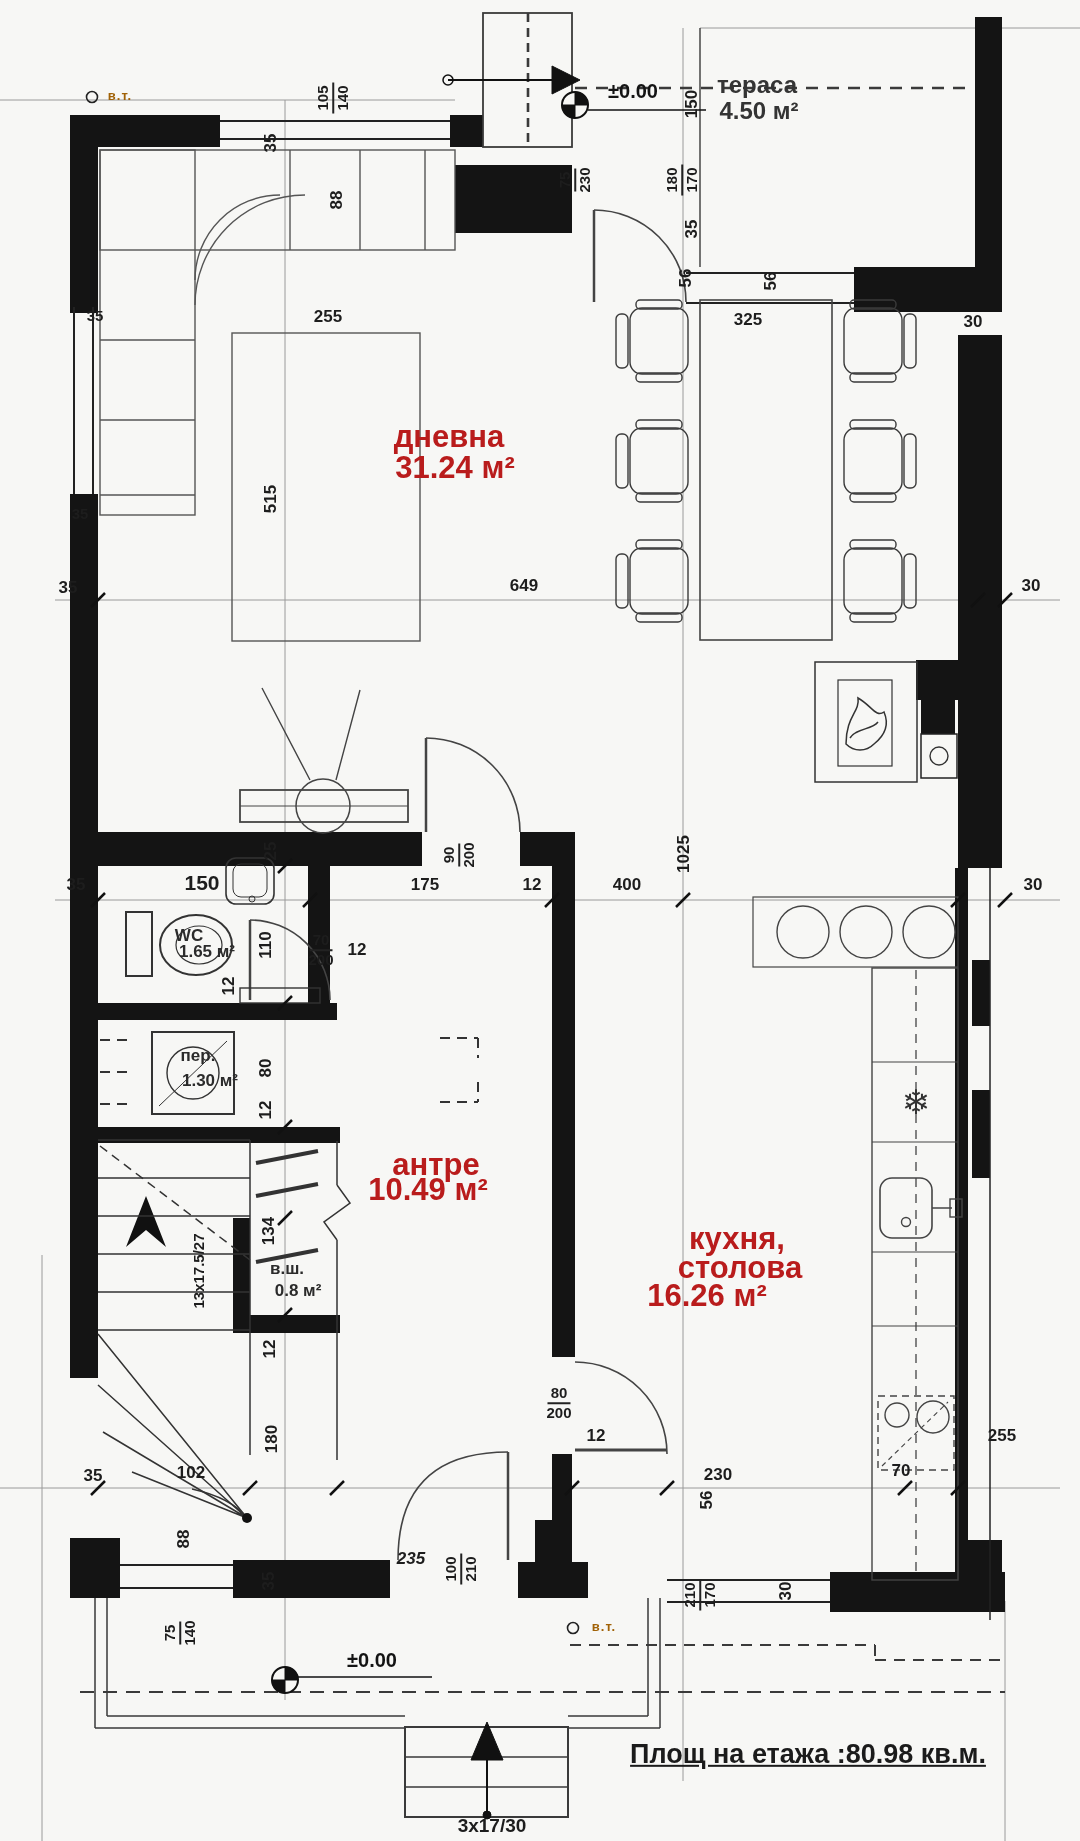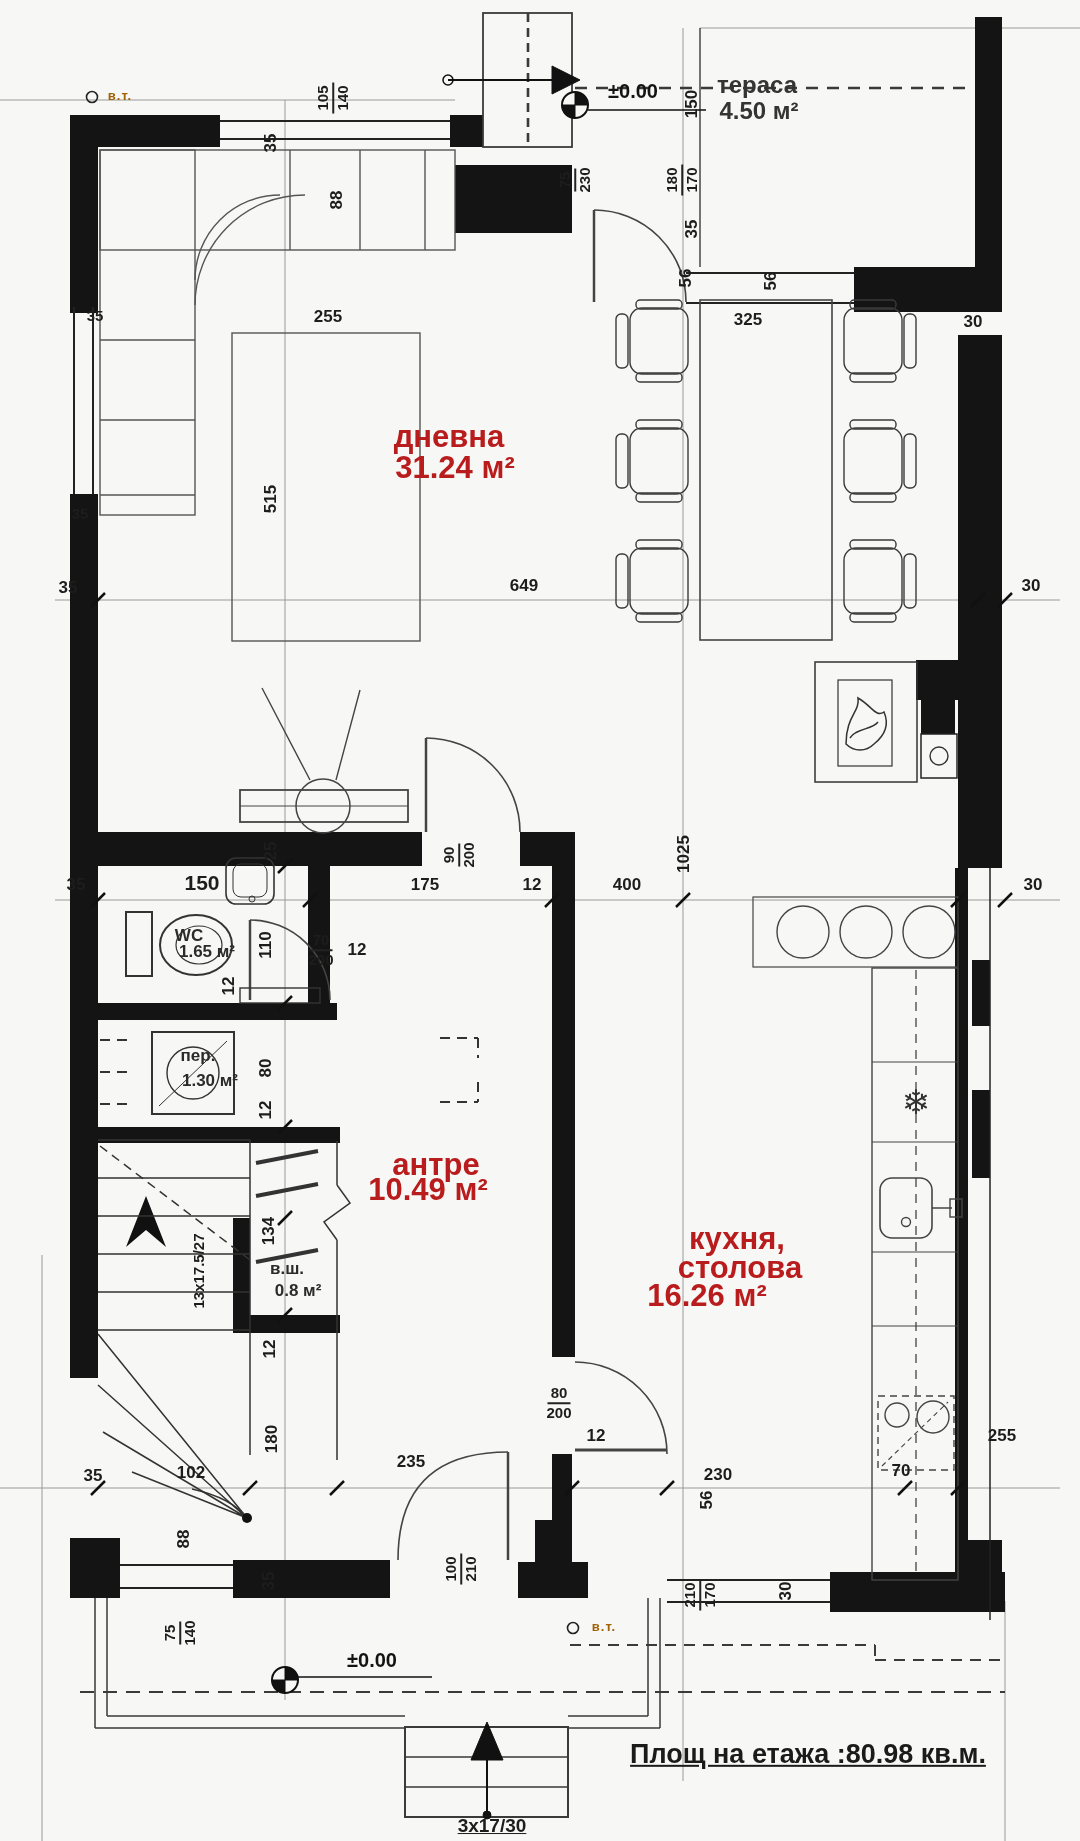--- a/index.html
+++ b/index.html
@@ -351,21 +351,21 @@
   <div class="lbl room" style="left:436px;top:1165px;">антре</div>
   <div class="lbl room" style="left:428px;top:1190px;">10.49 м²</div>
   <div class="lbl room" style="left:737px;top:1239px;">кухня,</div>
   <div class="lbl room" style="left:740px;top:1268px;">столова</div>
   <div class="lbl room" style="left:707px;top:1296px;text-align:right;">16.26 м²</div>
   <div class="lbl snow" style="left:916px;top:1103px;">❄</div>
 
   <div class="lbl dim rot" style="left:272px;top:1439px;">180</div>
   <div class="lbl dim" style="left:93px;top:1476px;">35</div>
   <div class="lbl dim" style="left:191px;top:1473px;">102</div>
-  <div class="lbl dim" style="left:411px;top:1462px;">235</div>
+  <div class="lbl dim" style="left:411px;top:1559px;font-style:italic;">235</div>
   <div class="lbl dim" style="left:718px;top:1475px;">230</div>
   <div class="lbl dim rot" style="left:707px;top:1500px;">56</div>
   <div class="lbl dim" style="left:901px;top:1471px;">70</div>
   <div class="lbl dim" style="left:1002px;top:1436px;">255</div>
 
   <div class="lbl" style="left:559px;top:1403px;"><span class="frac">
         <span class="fr-top">80</span>
         <span class="fr-bot">200</span>
       </span></div>
   <div class="lbl dim" style="left:596px;top:1436px;">12</div>
@@ -380,16 +380,16 @@
   <div class="lbl dim rot" style="left:786px;top:1591px;">30</div>
   <div class="lbl rot" style="left:180px;top:1633px;"><span class="frac">
         <span class="fr-top">75</span>
         <span class="fr-bot">140</span>
       </span></div>
   <div class="lbl dim rot" style="left:184px;top:1539px;">88</div>
   <div class="lbl dim rot" style="left:269px;top:1581px;">35</div>
 
   <div class="lbl elev" style="left:372px;top:1660px;">±0.00</div>
   <div class="lbl vt" style="left:604px;top:1627px;">в.т.</div>
-  <div class="lbl steps" style="left:492px;top:1826px;text-decoration:underline;">3x17/30</div>
+  <div class="lbl steps" style="left:492px;top:1826px;">3x17/30</div>
 
   <div class="lbl footer" style="left:808px;top:1754px;text-decoration:underline;">Площ на етажа :80.98 кв.м.</div>
 </div>
 
 </body></html>

